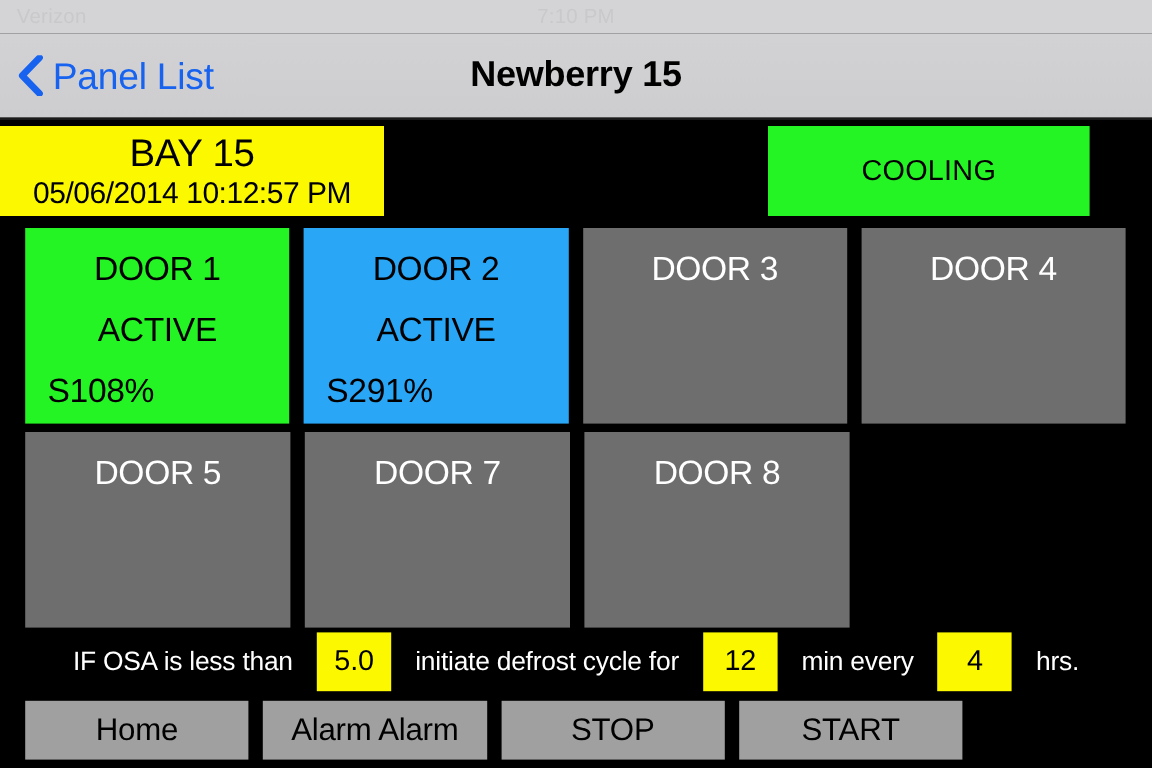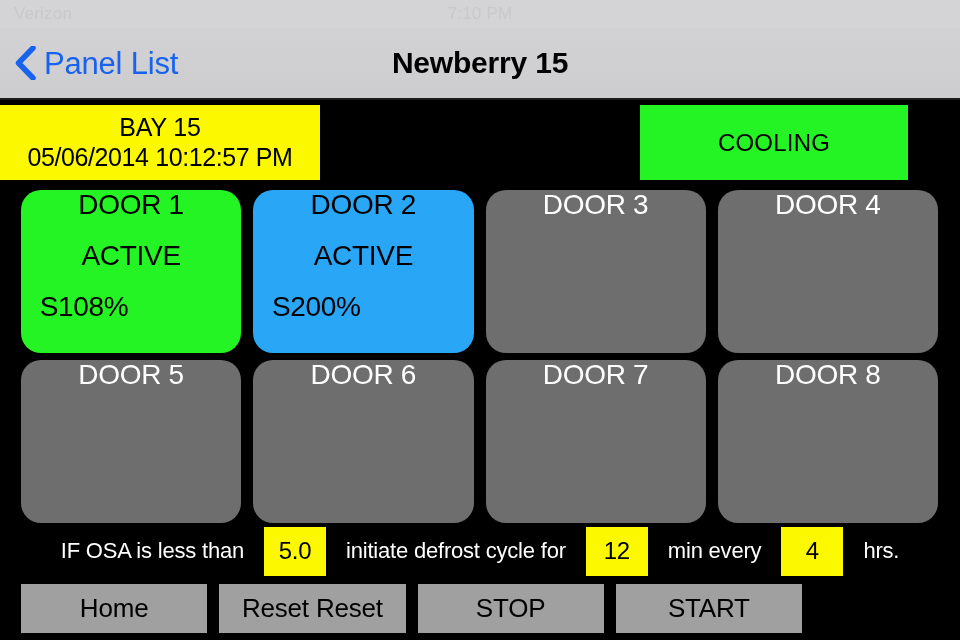--- a/index.html
+++ b/index.html
@@ -98,21 +98,21 @@
     width: 320px; height: 75px;
     background: #fcf800;
     display: flex;
     flex-direction: column;
     align-items: center;
     justify-content: center;
     box-sizing: border-box;
   }
   .bay-title {
     color: #000;
-    font-size: 25px;
+    font-size: 32px;
     line-height: 1.18;
     letter-spacing: -0.2px;
   }
   .bay-date {
     color: #000;
     font-size: 25px;
     line-height: 1.18;
     letter-spacing: -0.4px;
   }
   .mode-box {
@@ -143,24 +143,23 @@
     gap: 12px;
     margin-bottom: 7px;
   }
   .door {
     width: 221px;
     height: 163px;
     box-sizing: border-box;
     display: flex;
     flex-direction: column;
     align-items: center;
-    padding-top: 0;
+    padding-top: 19px;
     cursor: pointer;
     background: #6e6e6e;
-    border-radius: 20px;
   }
   .door.state-active   { background: #25f424; }
   .door.state-closed   { background: #29a6f5; }
   .door.state-inactive { background: #6e6e6e; }
 
   .door-title {
     font-size: 28px;
     line-height: 1.1;
     letter-spacing: -0.3px;
     color: #ffffff;
@@ -281,36 +280,33 @@
         <div class="door-sensor">
           <span>S1</span>
           <span>08%</span>
         </div>
       </div>
       <div class="door state-closed">
         <div class="door-title">DOOR 2</div>
         <div class="door-status">ACTIVE</div>
         <div class="door-sensor">
           <span>S2</span>
-          <span>00%</span>
+          <span>91%</span>
         </div>
       </div>
       <div class="door state-inactive">
         <div class="door-title">DOOR 3</div>
       </div>
       <div class="door state-inactive">
         <div class="door-title">DOOR 4</div>
       </div>
     </div>
     <div class="door-row">
       <div class="door state-inactive">
         <div class="door-title">DOOR 5</div>
-      </div>
-      <div class="door state-inactive">
-        <div class="door-title">DOOR 6</div>
       </div>
       <div class="door state-inactive">
         <div class="door-title">DOOR 7</div>
       </div>
       <div class="door state-inactive">
         <div class="door-title">DOOR 8</div>
       </div>
     </div>
   </div>
 
@@ -319,18 +315,18 @@
     <span class="field">5.0</span>
     <span class="txt">initiate defrost cycle for</span>
     <span class="field">12</span>
     <span class="txt">min every</span>
     <span class="field">4</span>
     <span class="txt">hrs.</span>
   </div>
 
   <div class="button-bar">
     <button class="cmd-btn">Home</button>
-    <button class="cmd-btn">Reset Reset</button>
+    <button class="cmd-btn">Alarm Alarm</button>
     <button class="cmd-btn">STOP</button>
     <button class="cmd-btn">START</button>
   </div>
 
 </div>
 
 </body></html>

